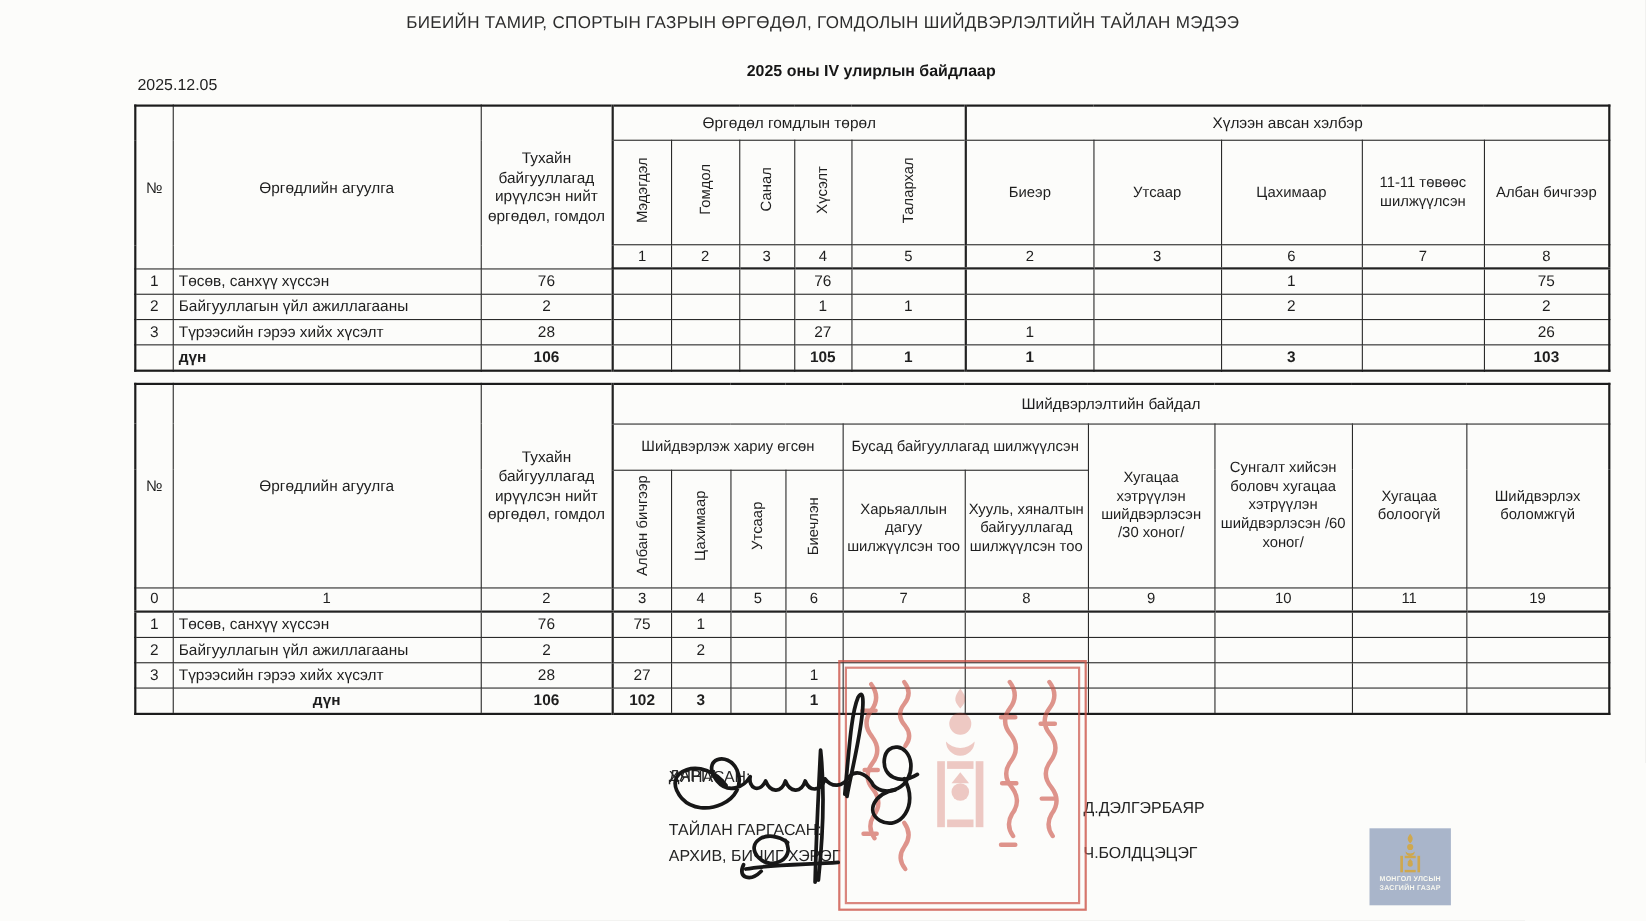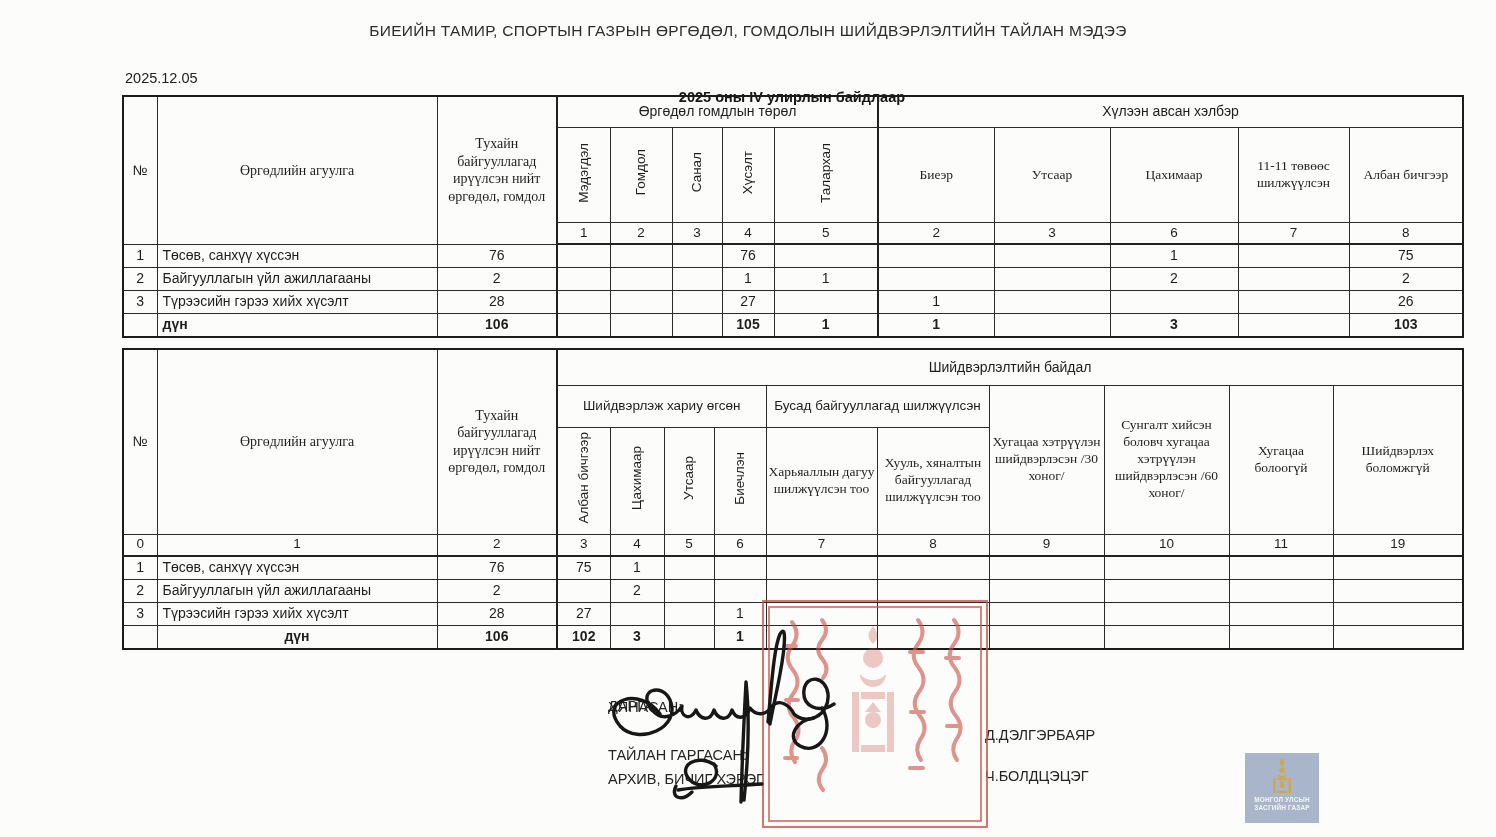--- a/index.html
+++ b/index.html
@@ -1,41 +1,41 @@
 <!DOCTYPE html>
 <html><head>
 <meta charset="utf-8">
 <style>
   html,body{margin:0;padding:0;background:#e8e8e6;}
   .doc{position:relative;width:1496px;height:837px;background:#fcfcfa;
        font-family:"Liberation Sans",sans-serif;color:#1e1e1e;overflow:hidden;}
-  .title{position:absolute;top:22px;left:0;width:100%;text-align:center;
+  .title{position:absolute;top:12px;left:0;width:100%;text-align:center;
          font-size:15.5px;letter-spacing:.3px;color:#2d2d2d;}
   .subtitle{position:absolute;top:57px;left:122px;width:1340px;text-align:center;
-            font-size:14.5px;font-weight:bold;color:#161616;margin-top:32px;}
+            font-size:14.5px;font-weight:bold;color:#161616;}
   .date{position:absolute;top:70px;left:125px;font-size:14.5px;color:#222;text-align:center;}
 
   table{border-collapse:collapse;table-layout:fixed;position:absolute;left:122px;
         border:2px solid #1c1c1c;}
   #t1{top:95px;width:1340px;}
   #t2{top:348px;width:1340px;}
   td{border:1.2px solid #2a2a2a;text-align:center;vertical-align:middle;
      padding:1px 2px;font-size:13.5px;line-height:1.25;overflow:hidden;}
   .gh td{height:28px;font-size:14px;}
   .sub2 td{font-size:13.5px;}
   .vrow td{height:92px;}
   .vrow2 td{height:104px;}
   .nums td{height:18px;border-bottom:2px solid #222;font-size:13.5px;}
   .data td{height:20px;font-size:14px;}
   .left{text-align:left;padding-left:5px;}
   .total td{font-weight:bold;border-top:1.8px solid #222;}
   .vert{writing-mode:vertical-rl;transform:rotate(180deg);display:inline-block;
         line-height:1;font-size:13.5px;white-space:nowrap;}
   .gl{border-left:2px solid #222;margin-top:36px;}
-  .hdr{font-size:13.5px;font-family:Liberation Serif, serif;}
+  .hdr{font-size:13.5px;}
 
   .f-label{position:absolute;font-size:14.5px;color:#242424;white-space:nowrap;}
 
   .stamp{position:absolute;left:762px;top:600px;width:226px;height:228px;
          border:2px solid rgba(204,84,72,.8);padding:4px;box-sizing:border-box;z-index:2;}
   .stamp-inner{width:100%;height:100%;border:2px solid rgba(204,84,72,.7);
                box-sizing:border-box;position:relative;}
   .stamp svg{position:absolute;inset:0;}
 
   .sig-layer{position:absolute;left:0;top:0;width:1496px;height:837px;z-index:3;pointer-events:none;}

